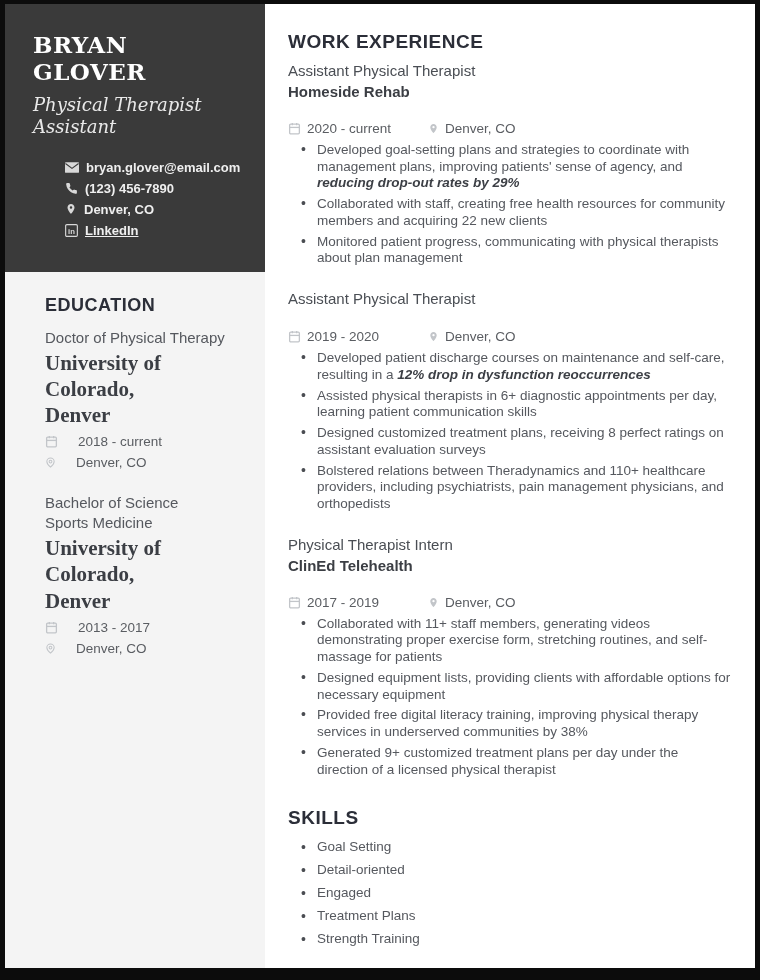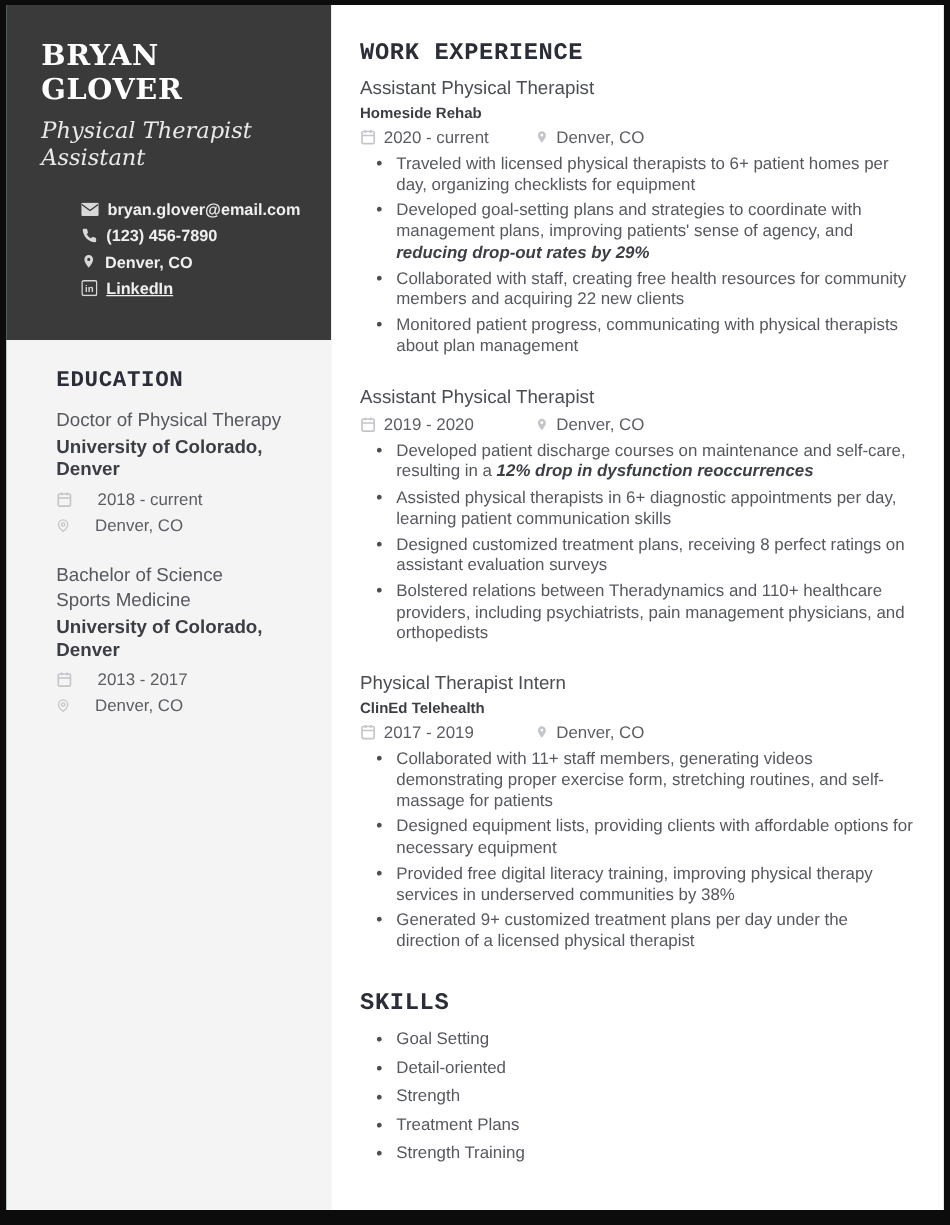--- a/index.html
+++ b/index.html
@@ -32,38 +32,38 @@
     font-style: italic; font-size: 18px; line-height: 1.22;
     color: #e9e9e9; white-space: pre-line;
   }
   .contact-list { margin-top: 22px; display: flex; flex-direction: column; gap: 6px; justify-content: flex-end; }
   .contact-row { display: flex; align-items: center; gap: 7px; font-size: 13px; font-weight: bold; color: #efefef; }
   .contact-row .cicon { color: #d8d8d8; display: inline-flex; flex-shrink: 0; padding-left: 32px; }
   .linkedin-link { text-decoration: underline; color: #efefef; }
 
   .sidebar-rest { flex: 1; padding: 23px 24px 20px 40px; background: #f4f4f4; }
   .section-heading {
-    font-family: Liberation Mono, monospace;
+    font-family: Liberation Sans, sans-serif;
     font-weight: bold; font-size: 18px; letter-spacing: 0.5px;
     color: #2b2e38; margin-bottom: 12px;
   }
   .degree-block { margin-bottom: 23px; }
   .degree-name { font-size: 15px; color: #55585e; line-height: 1.32; white-space: pre-line; }
-  .school-name { font-size: 15px; font-weight: bold; color: #3b3e44; line-height: 1.25; white-space: pre-line; margin-top: 2px; }
+  .school-name { font-size: 21px; font-weight: bold; color: #3b3e44; line-height: 1.25; white-space: pre-line; margin-top: 2px; font-family: Liberation Serif, serif; }
   .meta-row { display: flex; align-items: center; gap: 20px; font-size: 13.5px; color: #5a5d62; margin-top: 6px; }
   .meta-row .micon { color: #c2c5c9; display: inline-flex; flex-shrink: 0; }
 
   
   .main-col { flex: 1; background: #ffffff; padding: 27px 24px 0 23px; overflow: hidden; }
   .main-col .section-heading { font-size: 19px; margin-bottom: 9px; }
 
   .job { margin-bottom: 23px; }
   .job-title { font-size: 15px; font-weight: normal; color: #4a4e54; line-height: 1.2; }
-  .company-name { font-size: 12px; font-weight: bold; color: #3b3e44; margin-top: 3px; }
-  .job-meta { display: flex; align-items: center; font-size: 13.5px; color: #5a5d62; margin-top: 5px; text-align: center; }
+  .company-name { font-size: 15px; font-weight: bold; color: #3b3e44; margin-top: 3px; }
+  .job-meta { display: flex; align-items: center; font-size: 13.5px; color: #5a5d62; margin-top: 21px; text-align: center; }
   .job-meta .micon { color: #c2c5c9; display: inline-flex; flex-shrink: 0; margin-right: 6px; }
   .job-meta .dates { margin-right: 0; min-width: 140px; display: inline-flex; align-items: center; }
   .job-meta .loc { display: inline-flex; align-items: center; }
 
   ul.bullets { list-style: none; margin-top: 6px; }
   ul.bullets li {
     position: relative; padding-left: 29px;
     font-size: 13.5px; line-height: 1.24; color: #55585e;
     margin-bottom: 4px;
   }
@@ -214,21 +214,20 @@
         <span class="loc">
           <span class="micon">
             <svg width="11" height="13" viewBox="0 0 24 24">
                 <path fill="currentColor" d="M12 2C8.13 2 5 5.13 5 9c0 5.25 7 13 7 13s7-7.75 7-13c0-3.87-3.13-7-7-7zm0 9.5a2.5 2.5 0 1 1 0-5 2.5 2.5 0 0 1 0 5z"></path>
               </svg>
           </span>
           <span>Denver, CO</span>
         </span>
       </div>
       <ul class="bullets">
-        <li><span>Traveled with licensed physical therapists to 6+ patient homes per day, organizing checklists for equipment</span></li>
         <li><span>Developed goal-setting plans and strategies to coordinate with management plans, improving patients' sense of agency, and </span><span class="em-text">reducing drop-out rates by 29%</span><span></span></li>
         <li><span>Collaborated with staff, creating free health resources for community members and acquiring 22 new clients</span></li>
         <li><span>Monitored patient progress, communicating with physical therapists about plan management</span></li>
       </ul>
     </div>
 
     <div class="job">
       <div class="job-title">Assistant Physical Therapist</div>
       <div class="job-meta">
         <span class="dates">
@@ -289,21 +288,21 @@
         <li><span>Provided free digital literacy training, improving physical therapy services in underserved communities by 38%</span></li>
         <li><span>Generated 9+ customized treatment plans per day under the direction of a licensed physical therapist</span></li>
       </ul>
     </div>
 
     <div class="skills-section">
       <div class="section-heading">SKILLS</div>
       <ul class="skills-list">
         <li>Goal Setting</li>
         <li>Detail-oriented</li>
-        <li>Strength</li>
+        <li>Engaged</li>
         <li>Treatment Plans</li>
         <li>Strength Training</li>
 
       </ul>
     </div>
   </div>
 
 </div>
 
 </body></html>

